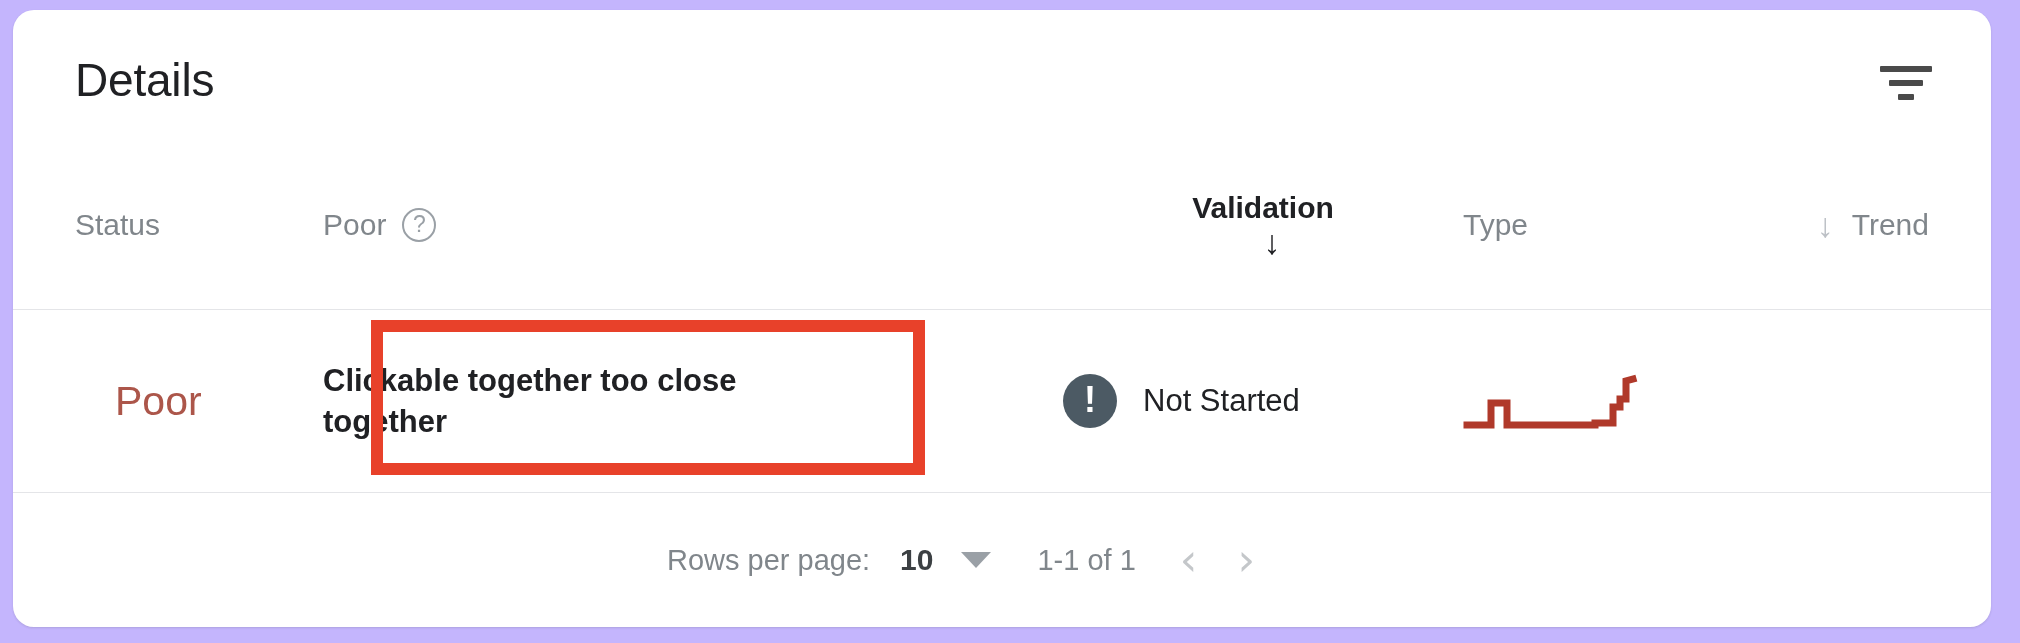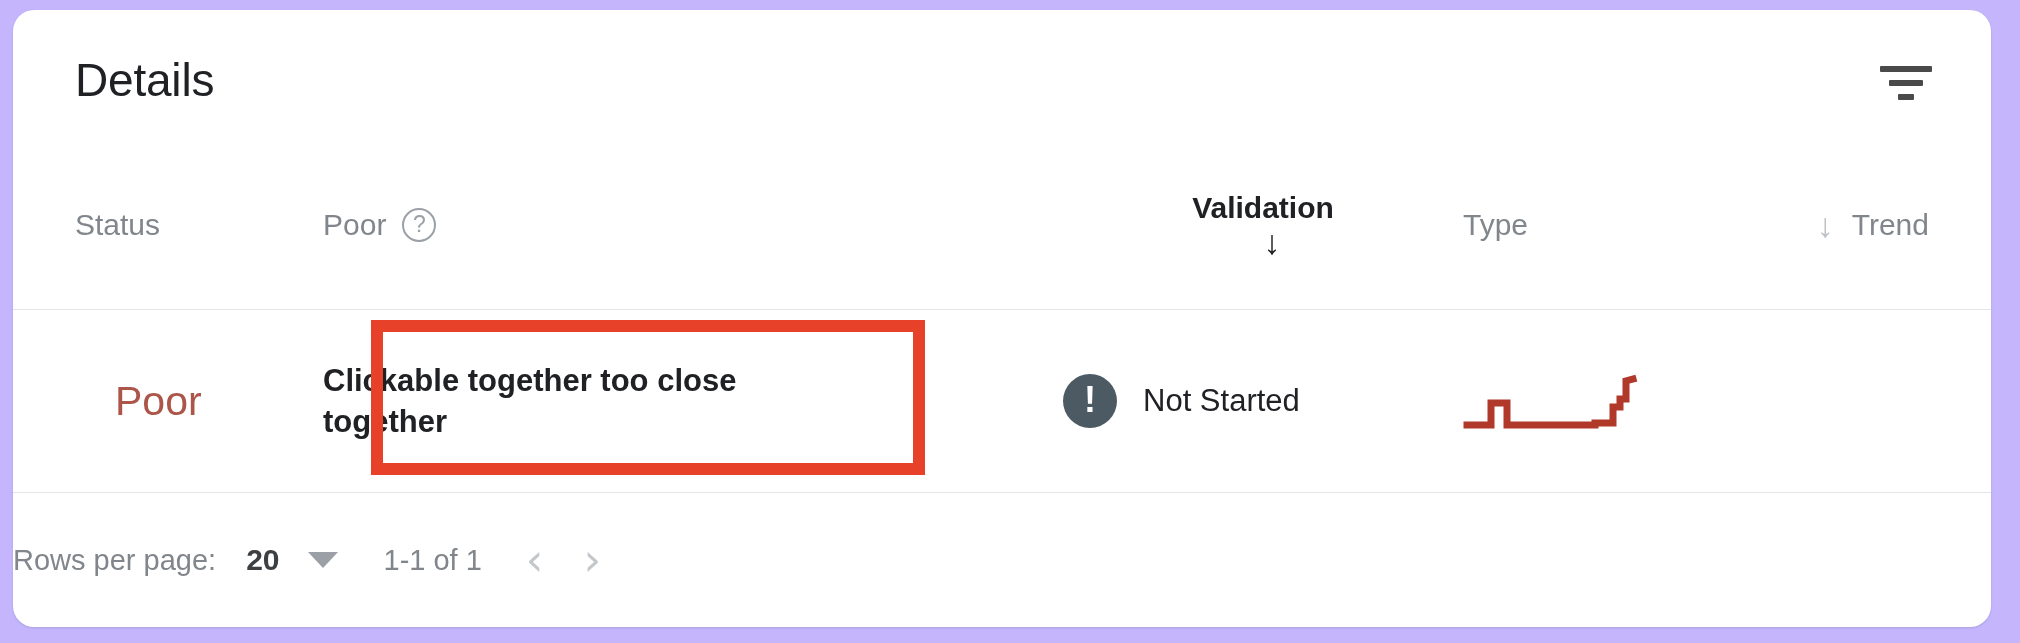--- a/index.html
+++ b/index.html
@@ -225,21 +225,21 @@
 
   
   .pagination {
     position: absolute;
     left: 0;
     top: 483px;
     width: 100%;
     height: 134px;
     display: flex;
     align-items: center;
-    justify-content: flex-start;
+    justify-content: center;
     padding-right: 62px;
     box-sizing: border-box;
     color: #80868b;
     font-size: 29px;
   }
   .rows-label { margin-right: 30px; white-space: nowrap; }
   .rows-value {
     color: #3c4043;
     font-weight: 700;
     font-size: 30px;
@@ -345,21 +345,21 @@
             <polyline fill="none" stroke="#b0392a" stroke-width="7" stroke-linecap="square" stroke-linejoin="miter" points="4,54 28,54 28,32 44,32 44,54 132,54 132,52 150,52 150,36 157,36 157,28 163,28 163,10 170,8"></polyline>
           </svg>
         </div>
 
       </div>
 
     </div>
 
     <div class="pagination">
       <span class="rows-label">Rows per page:</span>
-      <span class="rows-value">20</span>
+      <span class="rows-value">10</span>
       <span class="rows-caret"></span>
       <span class="range-label">1-1 of 1</span>
       <span class="page-nav">‹</span>
       <span class="page-nav">›</span>
     </div>
 
     <div class="annotation-box"></div>
 
   </div>
 </div>

